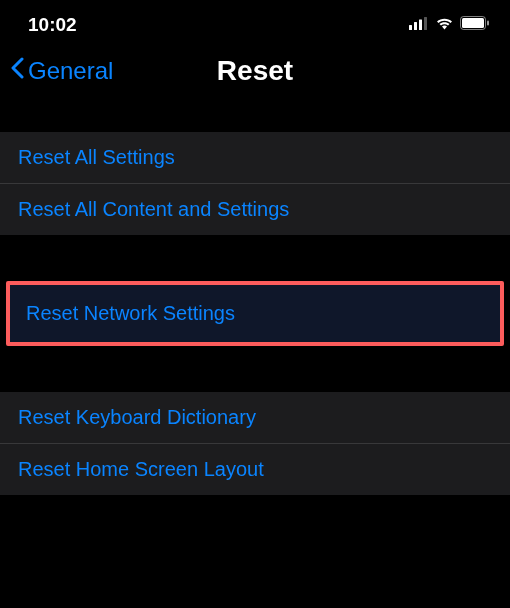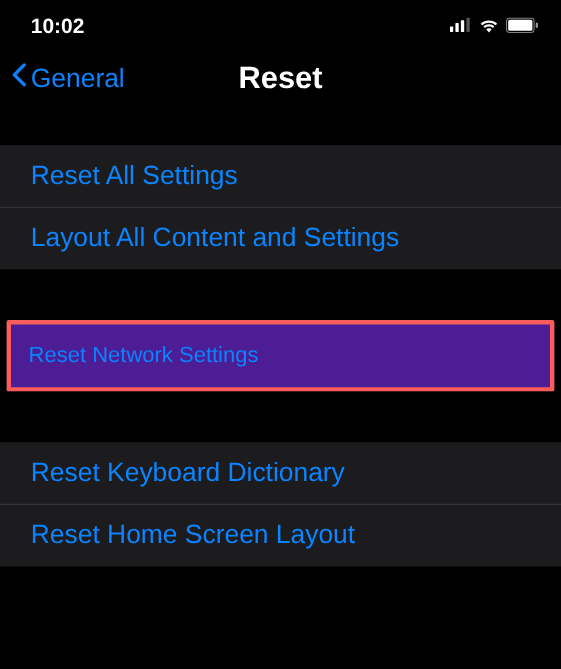--- a/index.html
+++ b/index.html
@@ -62,23 +62,23 @@
       color: #ffffff;
     }
     .spacer-after-nav {
       height: 34px;
       background: #000000;
     }
     .list-group {
       background: #1c1c1e;
     }
     .list-item {
-      padding: 14px 28px;
+      padding: 14px 18px;
       color: #0a84ff;
-      font-size: 24px;
+      font-size: 20px;
       border-bottom: 1px solid #38383a;
     }
     .list-item:last-child {
       border-bottom: none;
     }
     .group-spacer {
       height: 46px;
       background: #000000;
     }
     .group-spacer-2 {
@@ -88,21 +88,21 @@
     .highlighted-wrapper {
       padding: 0 6px;
       background: #000000;
     }
     .highlighted-item {
       border: 4px solid #fc5c5c;
       border-radius: 2px;
       padding: 17px 16px;
       color: #0a84ff;
       font-size: 20px;
-      background: #4c1d95;
+      background: #0f172a;
     }
   </style>
 </head>
 <body>
 
 <div class="status-bar">
   <div class="status-time">10:02</div>
   <div class="status-icons">
     <span>
       <svg width="20" height="13" viewBox="0 0 20 13">
@@ -138,21 +138,21 @@
     </span>
     <span>General</span>
   </div>
   <div class="nav-title">Reset</div>
 </div>
 
 <div class="spacer-after-nav"></div>
 
 <div class="list-group">
   <div class="list-item">Reset All Settings</div>
-  <div class="list-item">Layout All Content and Settings</div>
+  <div class="list-item">Reset All Content and Settings</div>
 </div>
 
 <div class="group-spacer"></div>
 
 <div class="highlighted-wrapper">
   <div class="highlighted-item">Reset Network Settings</div>
 </div>
 
 <div class="group-spacer-2"></div>
 

